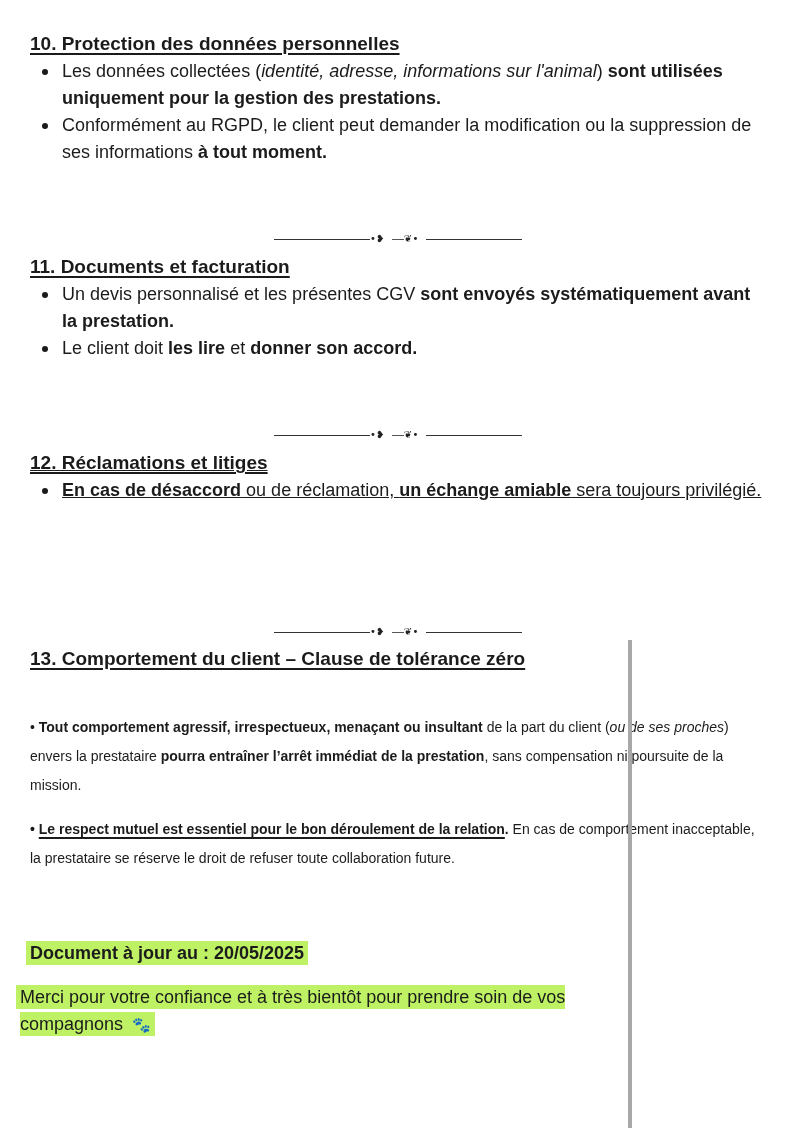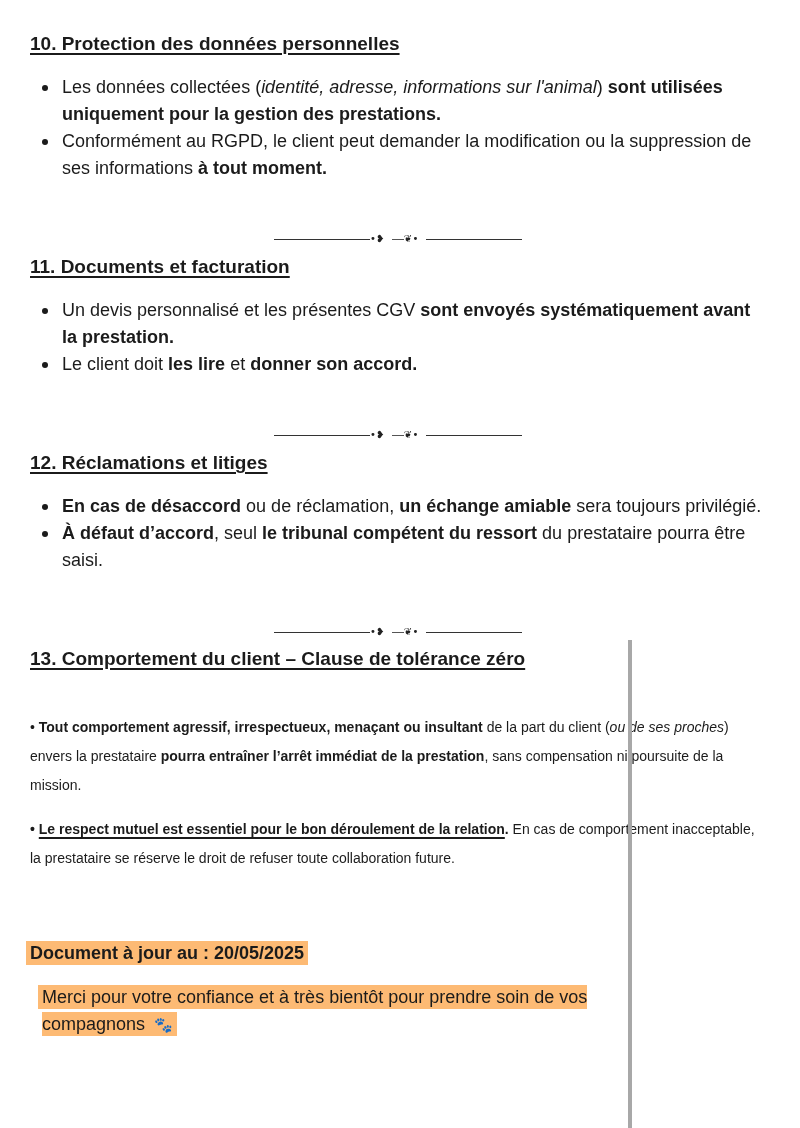--- a/index.html
+++ b/index.html
@@ -27,21 +27,20 @@
       font-size: 19px;
       font-weight: bold;
       text-decoration: underline;
       text-decoration-thickness: 1.5px;
       text-underline-offset: 3px;
       line-height: 28px;
       color: #1b1b1b;
     }
     ul.bullets {
       list-style: none;
-      margin-top: 16px;
       padding-left: 0;
     }
     ul.bullets li {
       position: relative;
       padding-left: 32px;
       line-height: 27px;
     }
     ul.bullets li::before {
       content: "";
       position: absolute;
@@ -74,38 +73,38 @@
       position: absolute; top: 0; font-size: 10px; line-height: 14px; color: #222;
       font-family: "DejaVu Sans", sans-serif;
     }
     .divider .orn-left { left: 96px; }
     .divider .orn-right { left: 130px; }
 
     .s10 { position: absolute; top: 30px; left: 30px; width: 740px; }
     .div1 { position: absolute; top: 224px; left: 30px; }
     .s11 { position: absolute; top: 253px; left: 30px; width: 740px; }
     .div2 { position: absolute; top: 420px; left: 30px; }
-    .s12 { position: absolute; top: 449px; left: 30px; width: 740px; }
+    .s12 { position: absolute; top: 449px; left: 30px; width: 740px; text-decoration: underline; }
     .div3 { position: absolute; top: 617px; left: 30px; }
     .s13 { position: absolute; top: 645px; left: 30px; width: 736px; }
 
     .para {
       line-height: 29px;
       font-size: 14px;
     }
     .para1 { position: absolute; top: 713px; left: 30px; width: 736px; }
     .para2 { position: absolute; top: 815px; left: 30px; width: 736px; }
 
     .hl {
-      background: #fdba74;
+      background: #bef264;
       padding: 2px 4px;
       margin-left: -4px;
     }
     .footer-date { position: absolute; top: 940px; left: 30px; font-weight: bold; font-size: 18px; }
-    .footer-thanks { position: absolute; top: 984px; left: 42px; font-size: 18px; }
+    .footer-thanks { position: absolute; top: 984px; left: 20px; font-size: 18px; }
     .paw {
       display: inline-block;
       color: #8b3a2f;
       font-size: 15px;
       font-family: "DejaVu Sans", sans-serif;
       margin-left: 4px;
     }
 
     .scroll-track {
       position: absolute;
@@ -150,21 +149,20 @@
     <span class="orn orn-left">•❥</span>
     <span class="line-mid"></span>
     <span class="orn orn-right">❦•</span>
     <span class="line-right"></span>
   </div>
 
   <section class="s12">
     <h2 class="section-title">12. Réclamations et litiges</h2>
     <ul class="bullets">
         <li><b>En cas de désaccord</b><span> ou de réclamation, </span><b>un échange amiable</b><span> sera toujours privilégié.</span></li>
-        <li><b>À défaut d’accord</b><span>, seul </span><b>le tribunal compétent du ressort</b><span> du prestataire pourra être saisi.</span></li>
       </ul>
   </section>
 
   <div class="divider div3">
     <span class="line-left"></span>
     <span class="orn orn-left">•❥</span>
     <span class="line-mid"></span>
     <span class="orn orn-right">❦•</span>
     <span class="line-right"></span>
   </div>

